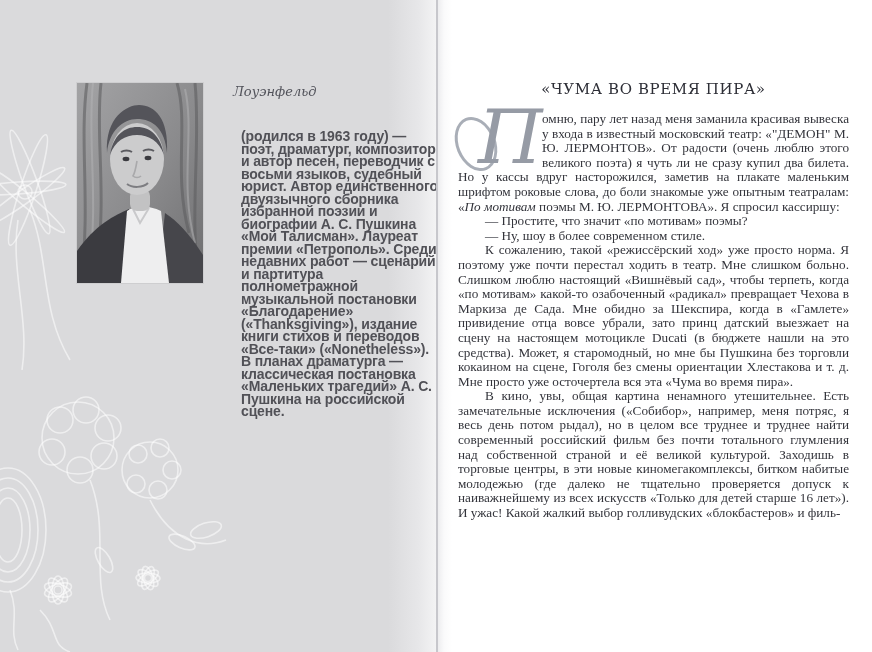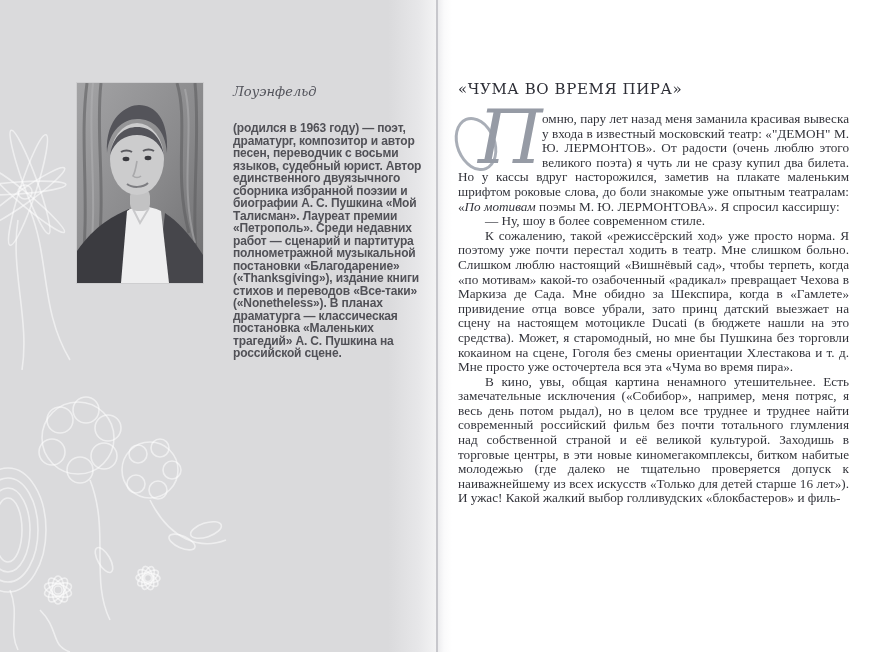--- a/index.html
+++ b/index.html
@@ -13,30 +13,30 @@
 
   .photo{position:absolute;left:77px;top:83px;width:126px;height:200px;overflow:hidden;
     box-shadow:0 0 0 1px rgba(0,0,0,0.05);}
   .photo svg{display:block;}
 
   .author-name{position:absolute;left:233px;top:84px;width:195px;
     font-family:"DejaVu Serif",serif;font-style:italic;font-size:13px;line-height:15.5px;
     color:#51525a;}
   .author-name span{display:block;}
   .author-bio{position:absolute;left:233px;top:122px;width:200px;
-    font-family:"Liberation Sans",sans-serif;font-weight:bold;font-size:12px;
-    line-height:12.5px;letter-spacing:-0.15px;color:#515157;margin:0;}
+    font-family:"Liberation Sans",sans-serif;font-weight:bold;font-size:14px;
+    line-height:12.5px;letter-spacing:-0.15px;color:#515157;margin:8px;}
 
   
   .gutter{position:absolute;left:436px;top:0;width:2px;height:652px;background:#c7c7cc;}
 
   
   .right-page{position:absolute;left:438px;top:0;width:434px;height:652px;
     background:linear-gradient(to right,#ededef 0px,#fafafb 6px,#ffffff 14px);}
-  .chapter-title{margin:80px 23px 0 20px;
+  .chapter-title{margin:80px 23px 0 20px;text-align:center;
     font-family:"DejaVu Serif",serif;font-size:15px;font-weight:normal;
     letter-spacing:0.6px;color:#2d2e36;}
   .body-text{margin:14px 23px 0 20px;width:391px;
     font-size:13.2px;line-height:14.6px;text-align:justify;color:#33343b;}
   .body-text p{margin:0;}
   .body-text p.indent{text-indent:27px;}
 
   .drop-cap{float:left;width:84px;height:44px;position:relative;}
   .drop-cap .letter{position:absolute;left:20px;top:-12px;
     font-family:"DejaVu Serif",serif;font-style:italic;font-size:74px;line-height:1;
@@ -174,20 +174,21 @@
   <div class="right-page">
     <h1 class="chapter-title">«ЧУМА ВО ВРЕМЯ ПИРА»</h1>
 
     <div class="body-text">
       <p>
         <span class="drop-cap">
             <span class="swash"></span>
             <span class="letter">П</span>
           </span><span>омню, пару лет назад меня заманила красивая вывеска у входа в известный московский театр: «"ДЕМОН" М. Ю. ЛЕРМОНТОВ». От радости (очень люблю этого великого поэта) я чуть ли не сразу купил два билета. Но у кассы вдруг насторожился, заметив на плакате маленьким шрифтом роковые слова, до боли знакомые уже опытным театралам: «</span><span class="em">По мотивам</span><span> поэмы М. Ю. ЛЕРМОНТОВА». Я спросил кассиршу:</span>
       </p>
+      <p class="indent">— Простите, что значит «по мотивам» поэмы?</p>
       <p class="indent">— Ну, шоу в более современном стиле.</p>
       <p class="indent">К сожалению, такой «режиссёрский ход» уже просто норма. Я поэтому уже почти перестал ходить в театр. Мне слишком больно. Слишком люблю настоящий «Вишнёвый сад», чтобы терпеть, когда «по мотивам» какой-то озабоченный «радикал» превращает Чехова в Маркиза де Сада. Мне обидно за Шекспира, когда в «Гамлете» привидение отца вовсе убрали, зато принц датский выезжает на сцену на настоящем мотоцикле Ducati (в бюджете нашли на это средства). Может, я старомодный, но мне бы Пушкина без торговли кокаином на сцене, Гоголя без смены ориентации Хлестакова и т. д. Мне просто уже осточертела вся эта «Чума во время пира».</p>
       <p class="indent">В кино, увы, общая картина ненамного утешительнее. Есть замечательные исключения («Собибор», например, меня потряс, я весь день потом рыдал), но в целом все труднее и труднее найти современный российский фильм без почти тотального глумления над собственной страной и её великой культурой. Заходишь в торговые центры, в эти новые киномегакомплексы, битком набитые молодежью (где далеко не тщательно проверяется допуск к наиважнейшему из всех искусств «Только для детей старше 16 лет»). И ужас! Какой жалкий выбор голливудских «блокбастеров» и филь-</p>
     </div>
   </div>
 
   <div class="page-number">323</div>
 </div>
 
 </body></html>

